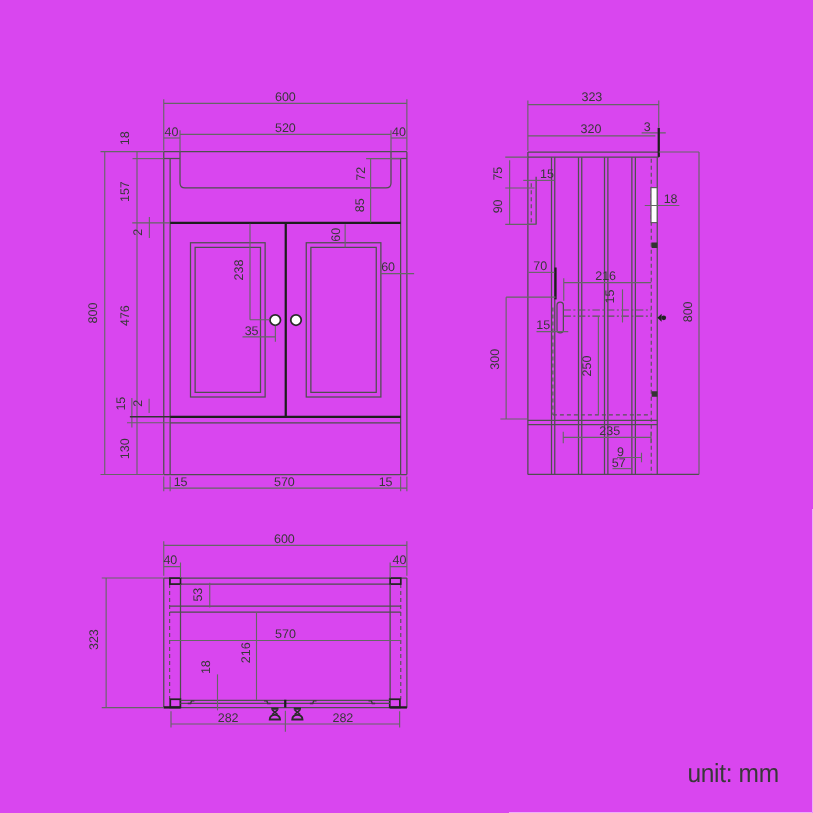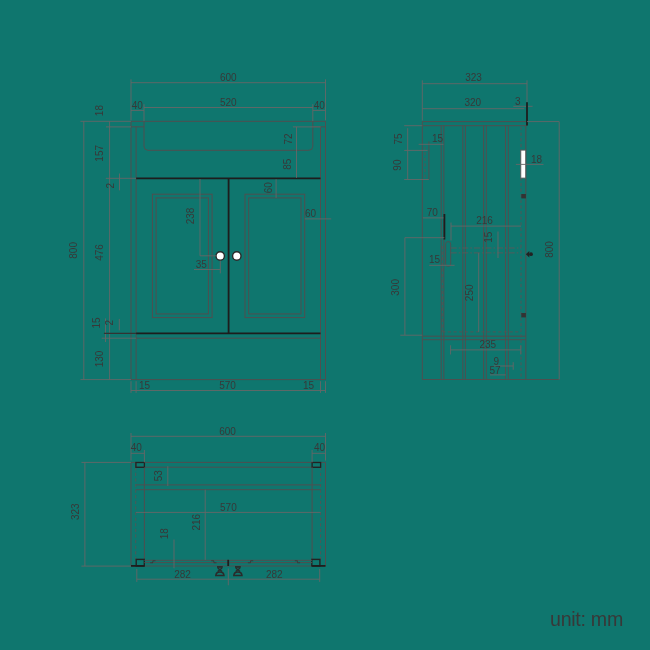--- a/index.html
+++ b/index.html
@@ -1,16 +1,16 @@
 <!DOCTYPE html>
 <html><head>
 <meta charset="utf-8">
 <style>
 html,body{margin:0;padding:0;background:#fff;}
-#page{width:650px;height:650px;position:relative;background:#0f766e;overflow:hidden;}
+#page{width:650px;height:650px;position:relative;background:#d946ef;overflow:hidden;}
 text{font-family:"Liberation Sans",sans-serif;fill:#383838;}
 .ln{stroke:#4f4f4f;stroke-width:1;fill:none;}
 .bd{stroke:#1d1d1d;stroke-width:1.8;fill:none;}
 .dm{stroke:#666;stroke-width:0.9;fill:none;}
 .ds{stroke:#555;stroke-width:0.9;fill:none;stroke-dasharray:3.2 2.4;}
 .dd{stroke:#5a5a5a;stroke-width:0.9;fill:none;stroke-dasharray:6 2 1.6 2;}
 .tx{font-size:10px;}
 </style>
 </head>
 <body>

